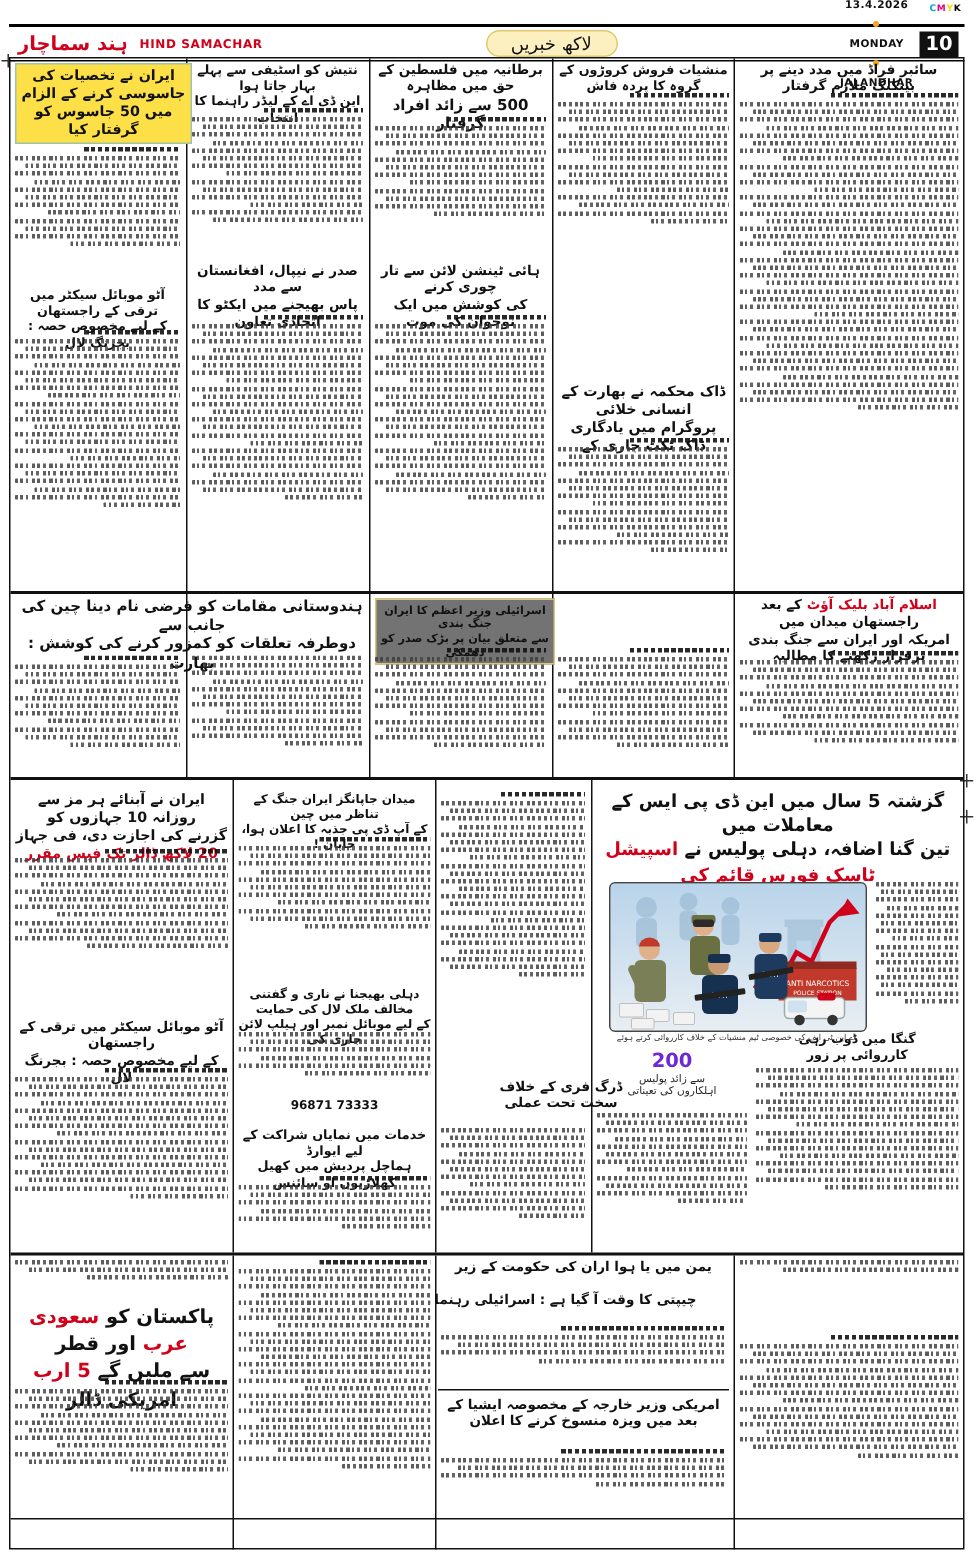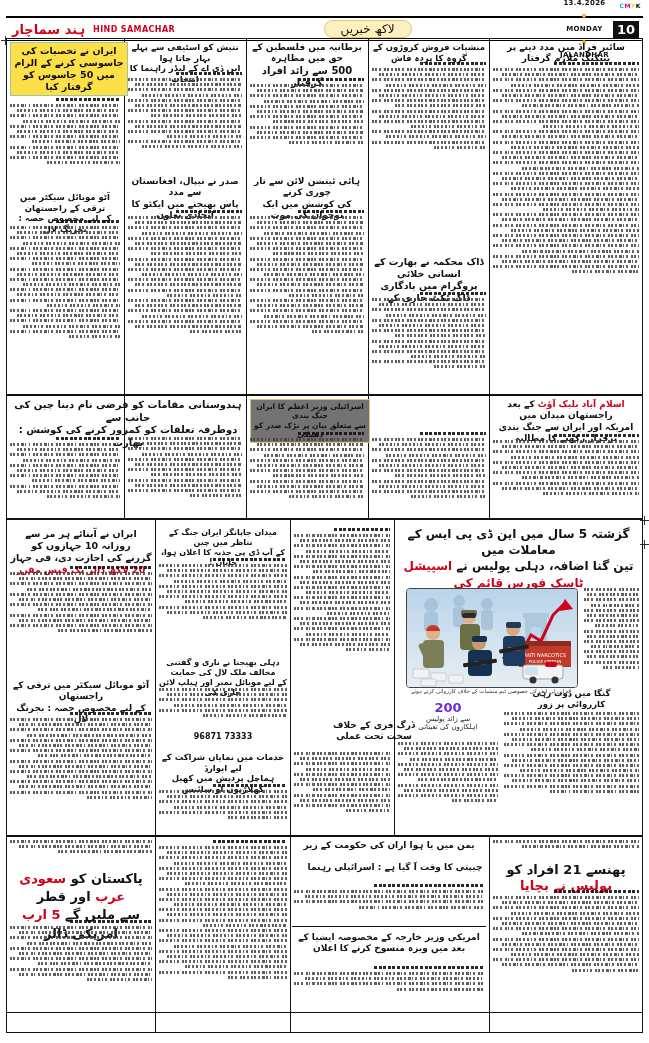--- a/index.html
+++ b/index.html
@@ -791,21 +791,21 @@
       <span class="ln s2"></span>
       <span class="ln s1"></span>
       <span class="ln s4"></span>
     <span class="ln s1"></span>
       <span class="ln s6"></span>
   </div>
 
   <div class="hl" style="position:absolute;left:294px;top:840px;width:190px;font-size:9px;">
     <div>یمن میں یا ہوا اران کی حکومت کے زیر</div>
   </div>
-  <div class="hl" style="position:absolute;left:300px;top:862px;width:190px;font-size:9px;">
+  <div class="hl" style="position:absolute;left:282px;top:862px;width:190px;font-size:9px;">
     <div>چیپتی کا وقت آ گیا ہے : اسرائیلی رہنما</div>
   </div>
   <div class="txt" style="position:absolute;left:294px;top:884px;width:190px;height:36px;">
     <span class="dateline"></span>
     <span class="ln s1"></span>
       <span class="ln s2"></span>
       <span class="ln s1"></span>
       <span class="ln s5"></span>
   </div>
   <div class="hline" style="left:292px;top:926px;width:194px;"></div>
@@ -818,28 +818,20 @@
     <span class="ln s1"></span>
       <span class="ln s2"></span>
       <span class="ln s1"></span>
       <span class="ln s6"></span>
   </div>
 
   <div class="txt" style="position:absolute;left:493px;top:840px;width:146px;height:16px;">
     <span class="ln s1"></span>
       <span class="ln s4"></span>
   </div>
-  <div class="hl" style="position:absolute;left:493px;top:862px;width:146px;font-size:13px;">
-    <div>
-      <span>پھنسے</span>
-      <span>21</span>
-      <span>افراد کو</span>
-      <span class="red">پولیس نے بچایا</span>
-    </div>
-  </div>
   <div class="txt" style="position:absolute;left:493px;top:890px;width:146px;height:116px;">
     <span class="dateline"></span>
     <span class="ln s1"></span>
       <span class="ln s2"></span>
       <span class="ln s1"></span>
       <span class="ln s3"></span>
     <span class="ln s1"></span>
       <span class="ln s2"></span>
       <span class="ln s1"></span>
       <span class="ln s4"></span>

